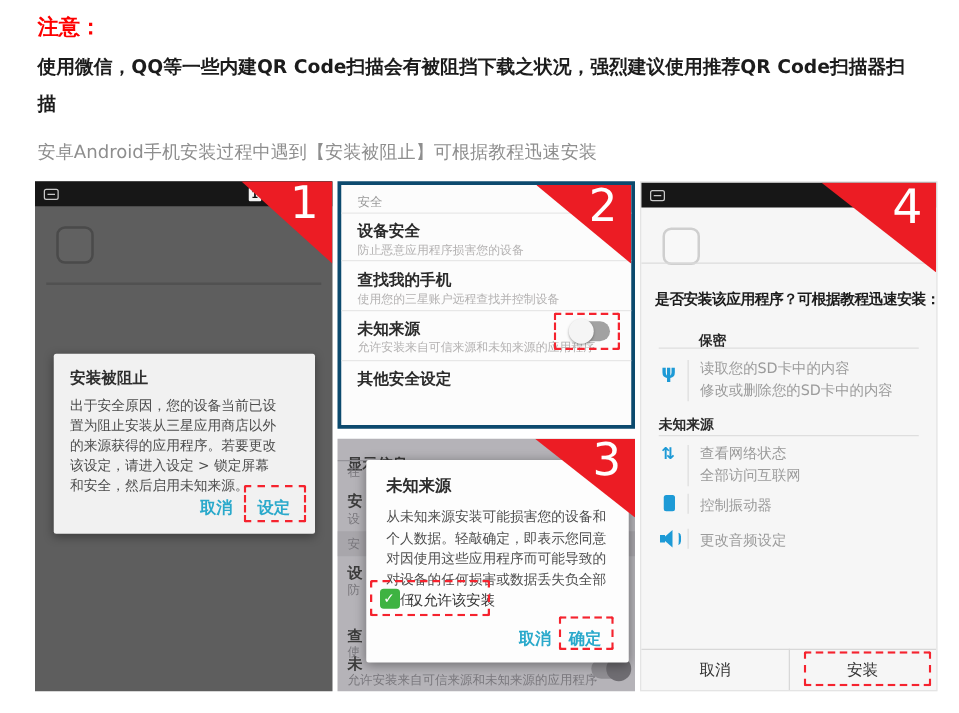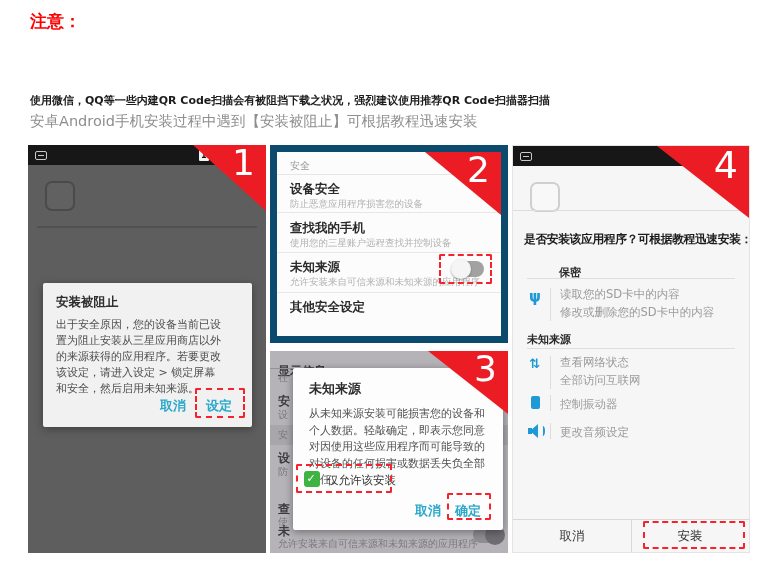--- a/index.html
+++ b/index.html
@@ -2,22 +2,22 @@
 <html><head>
 <meta charset="utf-8">
 <style>
   * { margin:0; padding:0; box-sizing:border-box; }
   html,body { background:#fff; }
   body { font-family:"DejaVu Sans","Liberation Sans",sans-serif; }
   .page { position:relative; width:767px; height:570px; background:#fff; overflow:hidden; }
 
   
   .note-title { position:absolute; left:30px; top:10px; font-size:17px; font-weight:bold; color:#fe0000; }
-  .note-body  { position:absolute; left:30px; top:38px; width:706px; font-size:11px; font-weight:bold;
-                color:#1c1c1c; line-height:30px;margin-top:48px; }
+  .note-body  { position:absolute; left:30px; top:38px; width:706px; font-size:15px; font-weight:bold;
+                color:#1c1c1c; line-height:30px; }
   .note-sub   { position:absolute; left:30px; top:112px; font-size:14.5px; color:#8e8e8e; }
 
   
   .panels { position:absolute; left:28px; top:145px; width:724px; height:408px; }
   .panel  { position:absolute; overflow:hidden; }
 
   
   .corner { position:absolute; top:0; right:0; background:#ec1c24;
             clip-path:polygon(0 0,100% 0,100% 100%); z-index:6; }
   .corner span { position:absolute; right:11px; top:-3px; color:#fff; font-size:36px; font-weight:400; }
@@ -48,21 +48,21 @@
   .p1 { left:0; top:0; width:238px; height:408px; background:#5e5e5e; }
   .p1 .appsq { position:absolute; left:17px; top:36px; width:30px; height:30px;
                border:2px solid #4a4a4a; border-radius:7px; background:#616161; }
   .p1 .topdiv { position:absolute; left:9px; top:81px; width:220px; height:2px; background:#515151; }
   .dlg1 { position:absolute; left:15px; top:138px; width:209px; height:144px; background:#f1f1f1;
           border-radius:2px; box-shadow:0 2px 8px rgba(0,0,0,.35); z-index:3; }
   .dlg1 .ttl { position:absolute; left:13px; top:11px; font-size:12.5px; font-weight:bold; color:#2f2f2f; }
   .dlg1 .bdy { position:absolute; left:13px; top:34px; width:170px; font-size:11px; line-height:16px; color:#4c4c4c; }
 
   
-  .p2 { left:242px; top:0; width:238px; height:198px; background:#fcfcfc; border:7px solid #0c4a6e; }
+  .p2 { left:242px; top:0; width:238px; height:198px; background:#fcfcfc; border:3px solid #0c4a6e; }
   .set-hdr { position:absolute; left:13px; top:7px; font-size:10px; color:#9a9a9a; }
   .set-ttl { position:absolute; left:13px; font-size:12.5px; font-weight:bold; color:#2b2b2b; }
   .set-dsc { position:absolute; left:13px; font-size:9.5px; color:#b3b1b1; }
   .toggle-off { position:absolute; width:30px; height:16px; border-radius:8px; background:#a2a2a2; }
   .toggle-off .knob { position:absolute; left:-3px; top:-2px; width:20px; height:20px; border-radius:50%;
                       background:#f5f5f5; box-shadow:0 1px 2px rgba(0,0,0,.35); }
 
   
   .p3 { left:242px; top:206px; width:238px; height:202px; background:#b5b3b8; }
   .p3 .bgt-b { position:absolute; left:8px; font-size:12px; font-weight:bold; color:#3c3c3c; }

